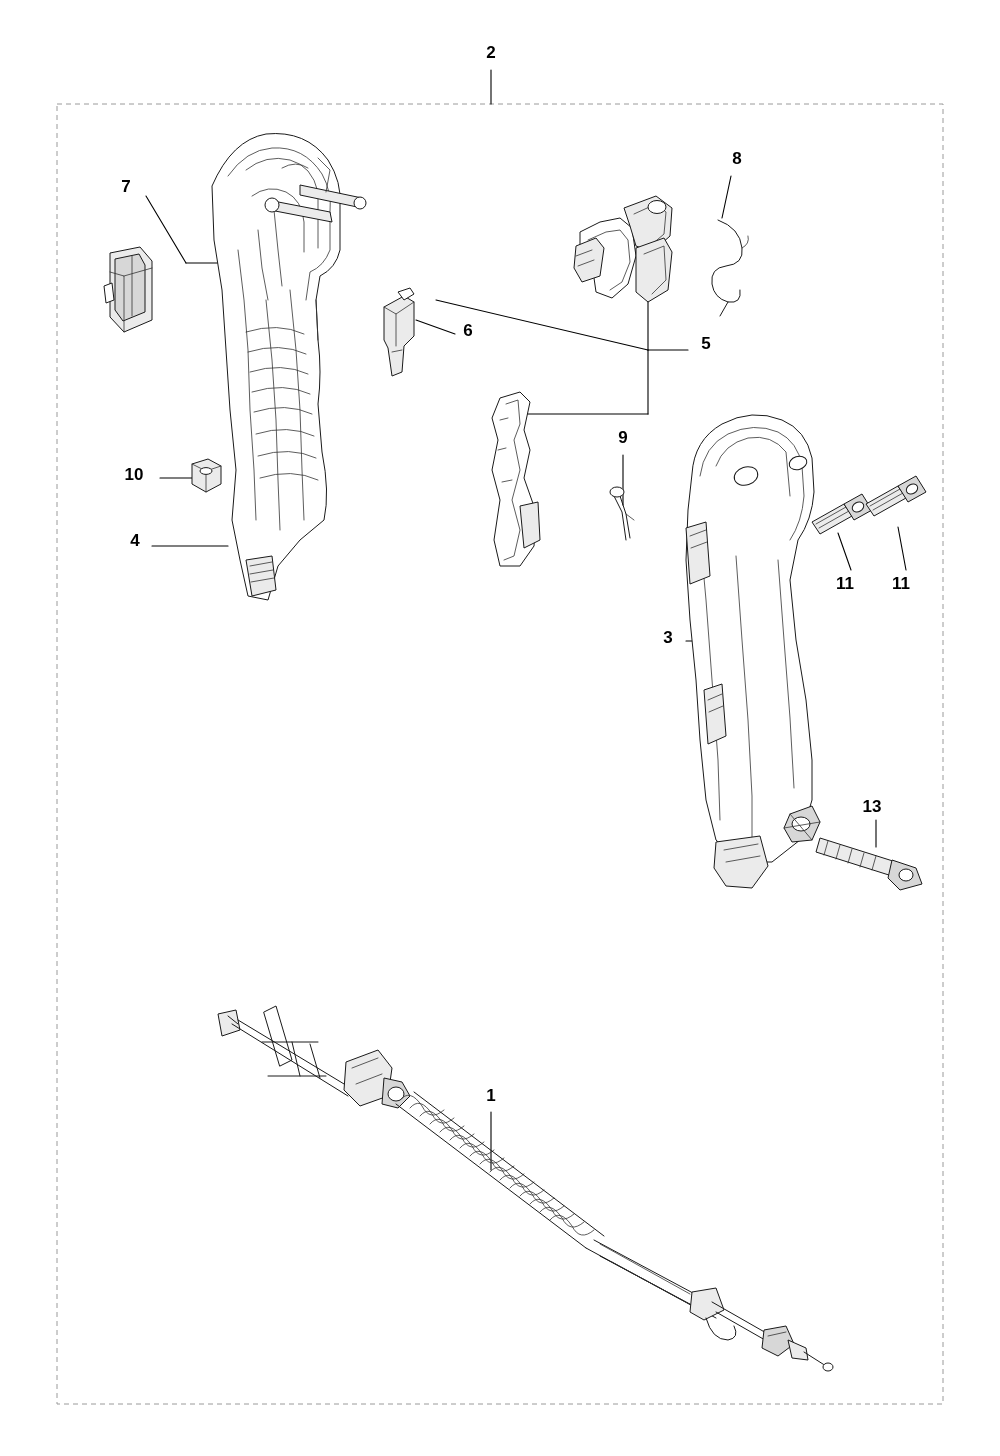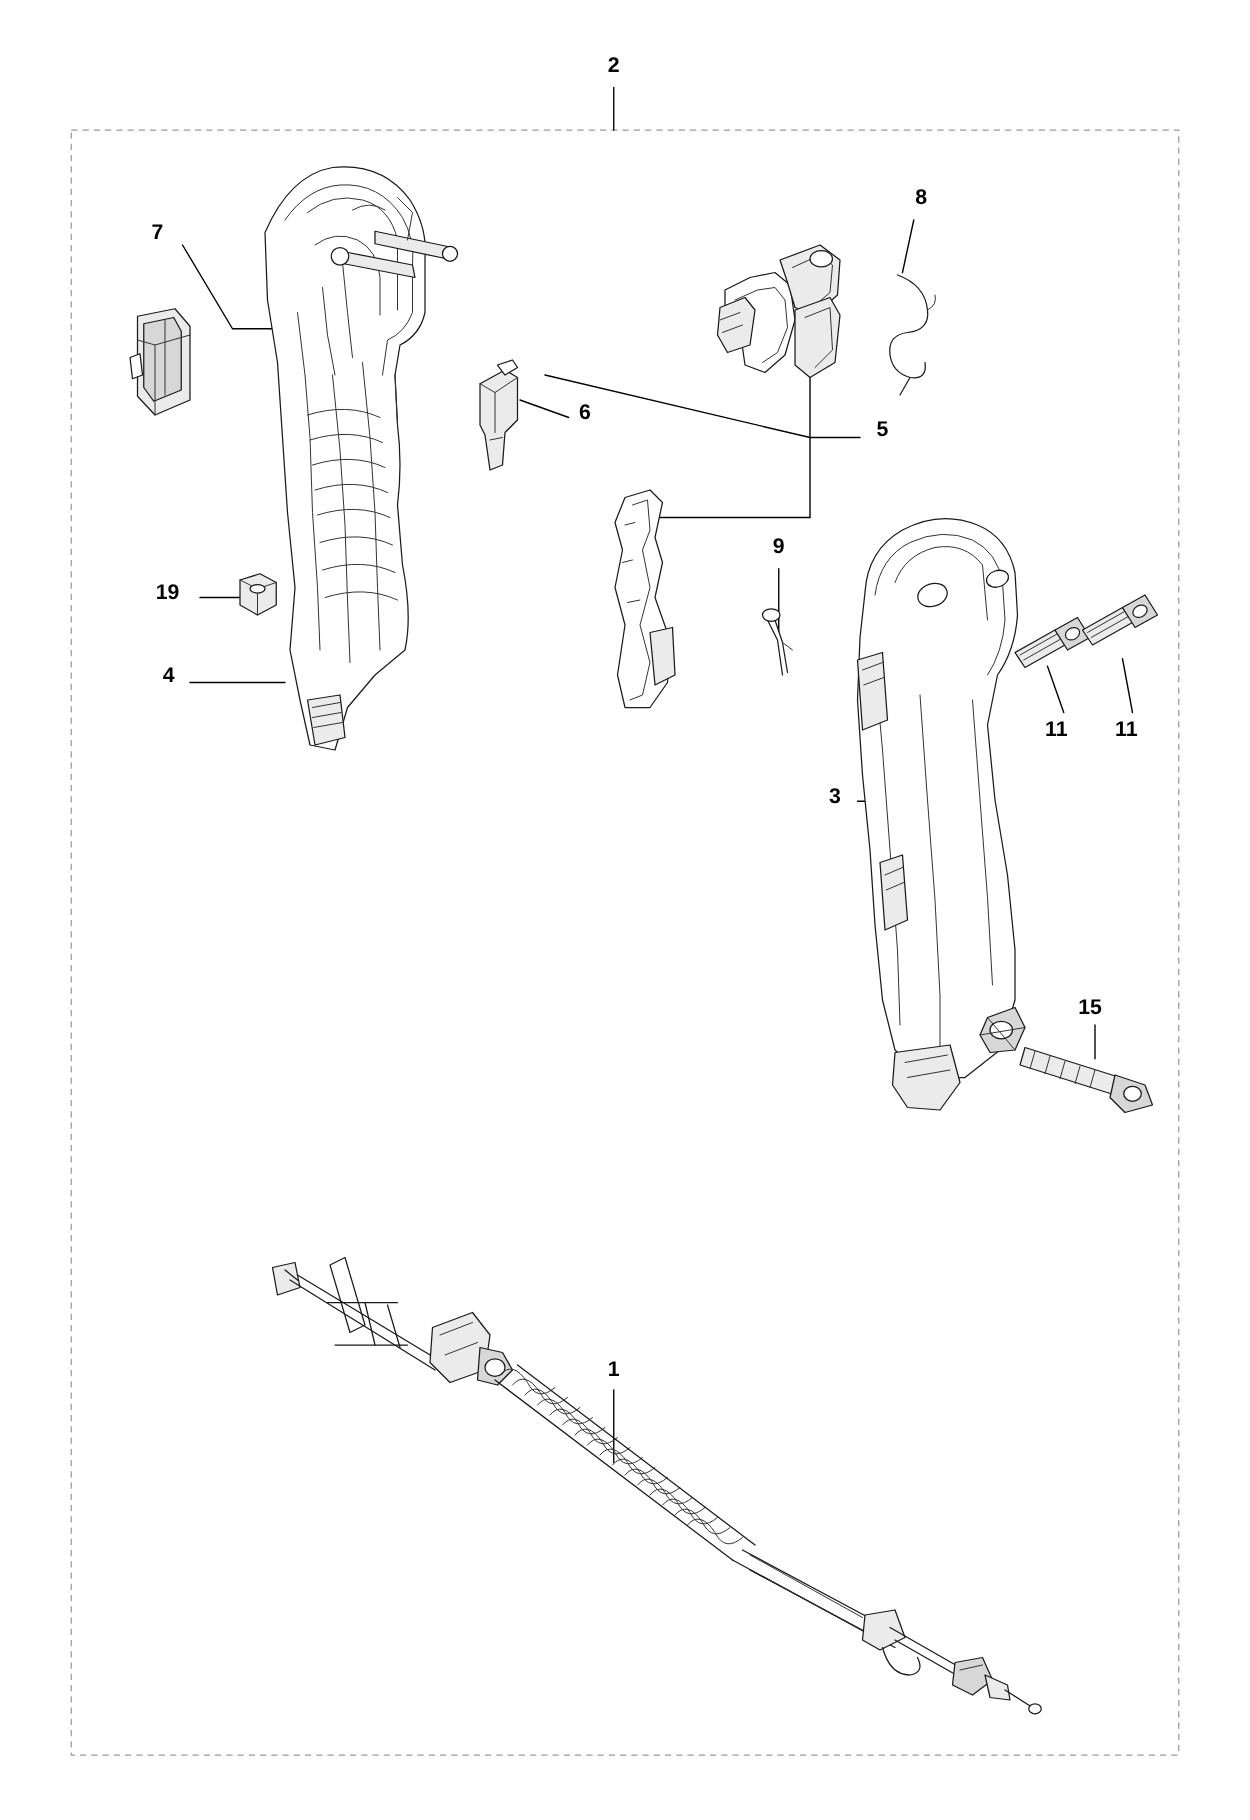--- a/index.html
+++ b/index.html
@@ -328,21 +328,21 @@
     </g>
 
   </svg>
 
   <div class="callout" style="left:491px; top:52px; transform:translate(-50%,-50%);">2</div>
   <div class="callout" style="left:126px; top:186px; transform:translate(-50%,-50%);">7</div>
   <div class="callout" style="left:737px; top:158px; transform:translate(-50%,-50%);">8</div>
   <div class="callout" style="left:468px; top:330px; transform:translate(-50%,-50%);">6</div>
   <div class="callout" style="left:706px; top:343px; transform:translate(-50%,-50%);">5</div>
   <div class="callout" style="left:623px; top:437px; transform:translate(-50%,-50%);">9</div>
-  <div class="callout" style="left:134px; top:474px; transform:translate(-50%,-50%);">19</div>
+  <div class="callout" style="left:134px; top:474px; transform:translate(-50%,-50%);">10</div>
   <div class="callout" style="left:135px; top:540px; transform:translate(-50%,-50%);">4</div>
   <div class="callout" style="left:845px; top:583px; transform:translate(-50%,-50%);">11</div>
   <div class="callout" style="left:901px; top:583px; transform:translate(-50%,-50%);">11</div>
   <div class="callout" style="left:668px; top:637px; transform:translate(-50%,-50%);">3</div>
-  <div class="callout" style="left:872px; top:806px; transform:translate(-50%,-50%);">15</div>
+  <div class="callout" style="left:872px; top:806px; transform:translate(-50%,-50%);">13</div>
   <div class="callout" style="left:491px; top:1095px; transform:translate(-50%,-50%);">1</div>
 
 </div>
 
 </body></html>

